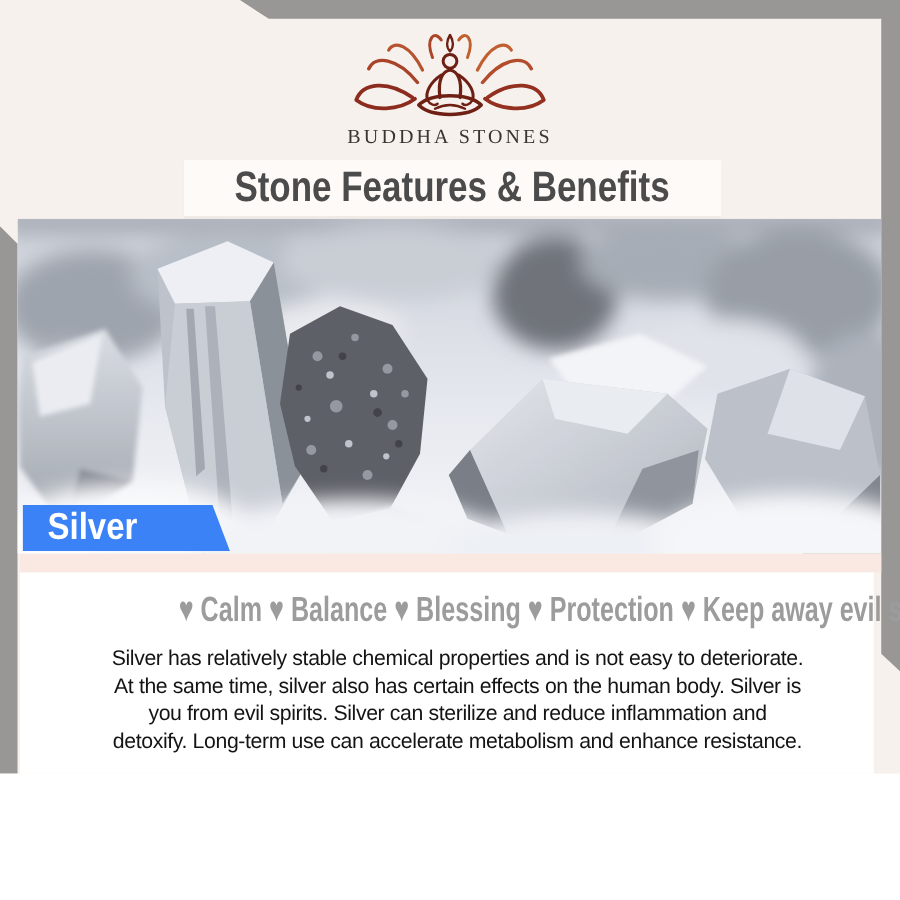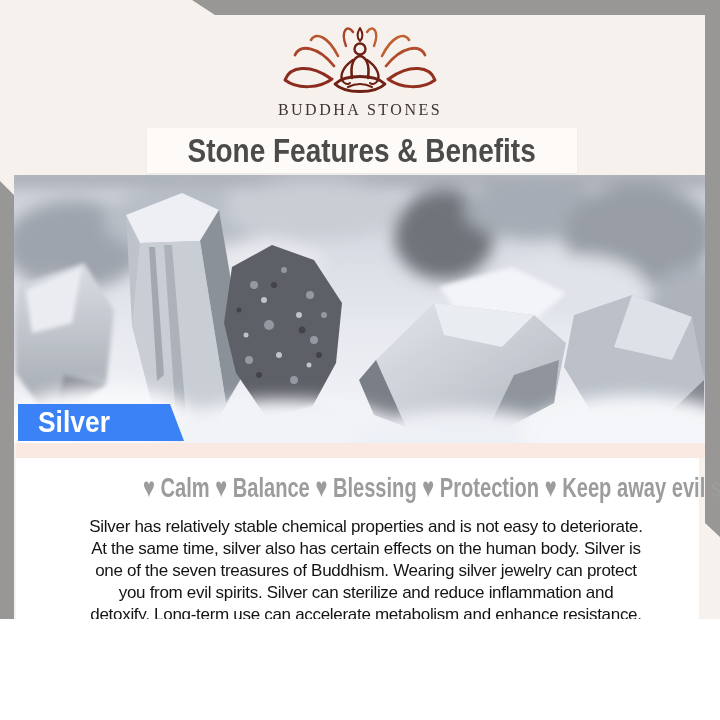--- a/index.html
+++ b/index.html
@@ -216,19 +216,18 @@
 
   <div class="pink-strip"></div>
 
   <section class="card">
     <div class="benefits">
       <span class="benefits-text" style="transform: scaleX(0.717778);">♥ Calm ♥ Balance ♥ Blessing ♥ Protection ♥ Keep away evil spirits ♥</span>
     </div>
     <div class="desc">
       <div class="desc-line">Silver has relatively stable chemical properties and is not easy to deteriorate.</div>
       <div class="desc-line">At the same time, silver also has certain effects on the human body. Silver is</div>
-      <div class="desc-line">one of the seven treasures of Buddhism. Wearing silver jewelry can protect</div>
       <div class="desc-line">you from evil spirits. Silver can sterilize and reduce inflammation and</div>
       <div class="desc-line">detoxify. Long-term use can accelerate metabolism and enhance resistance.</div>
     </div>
   </section>
 
 </div>
 
 </body></html>

